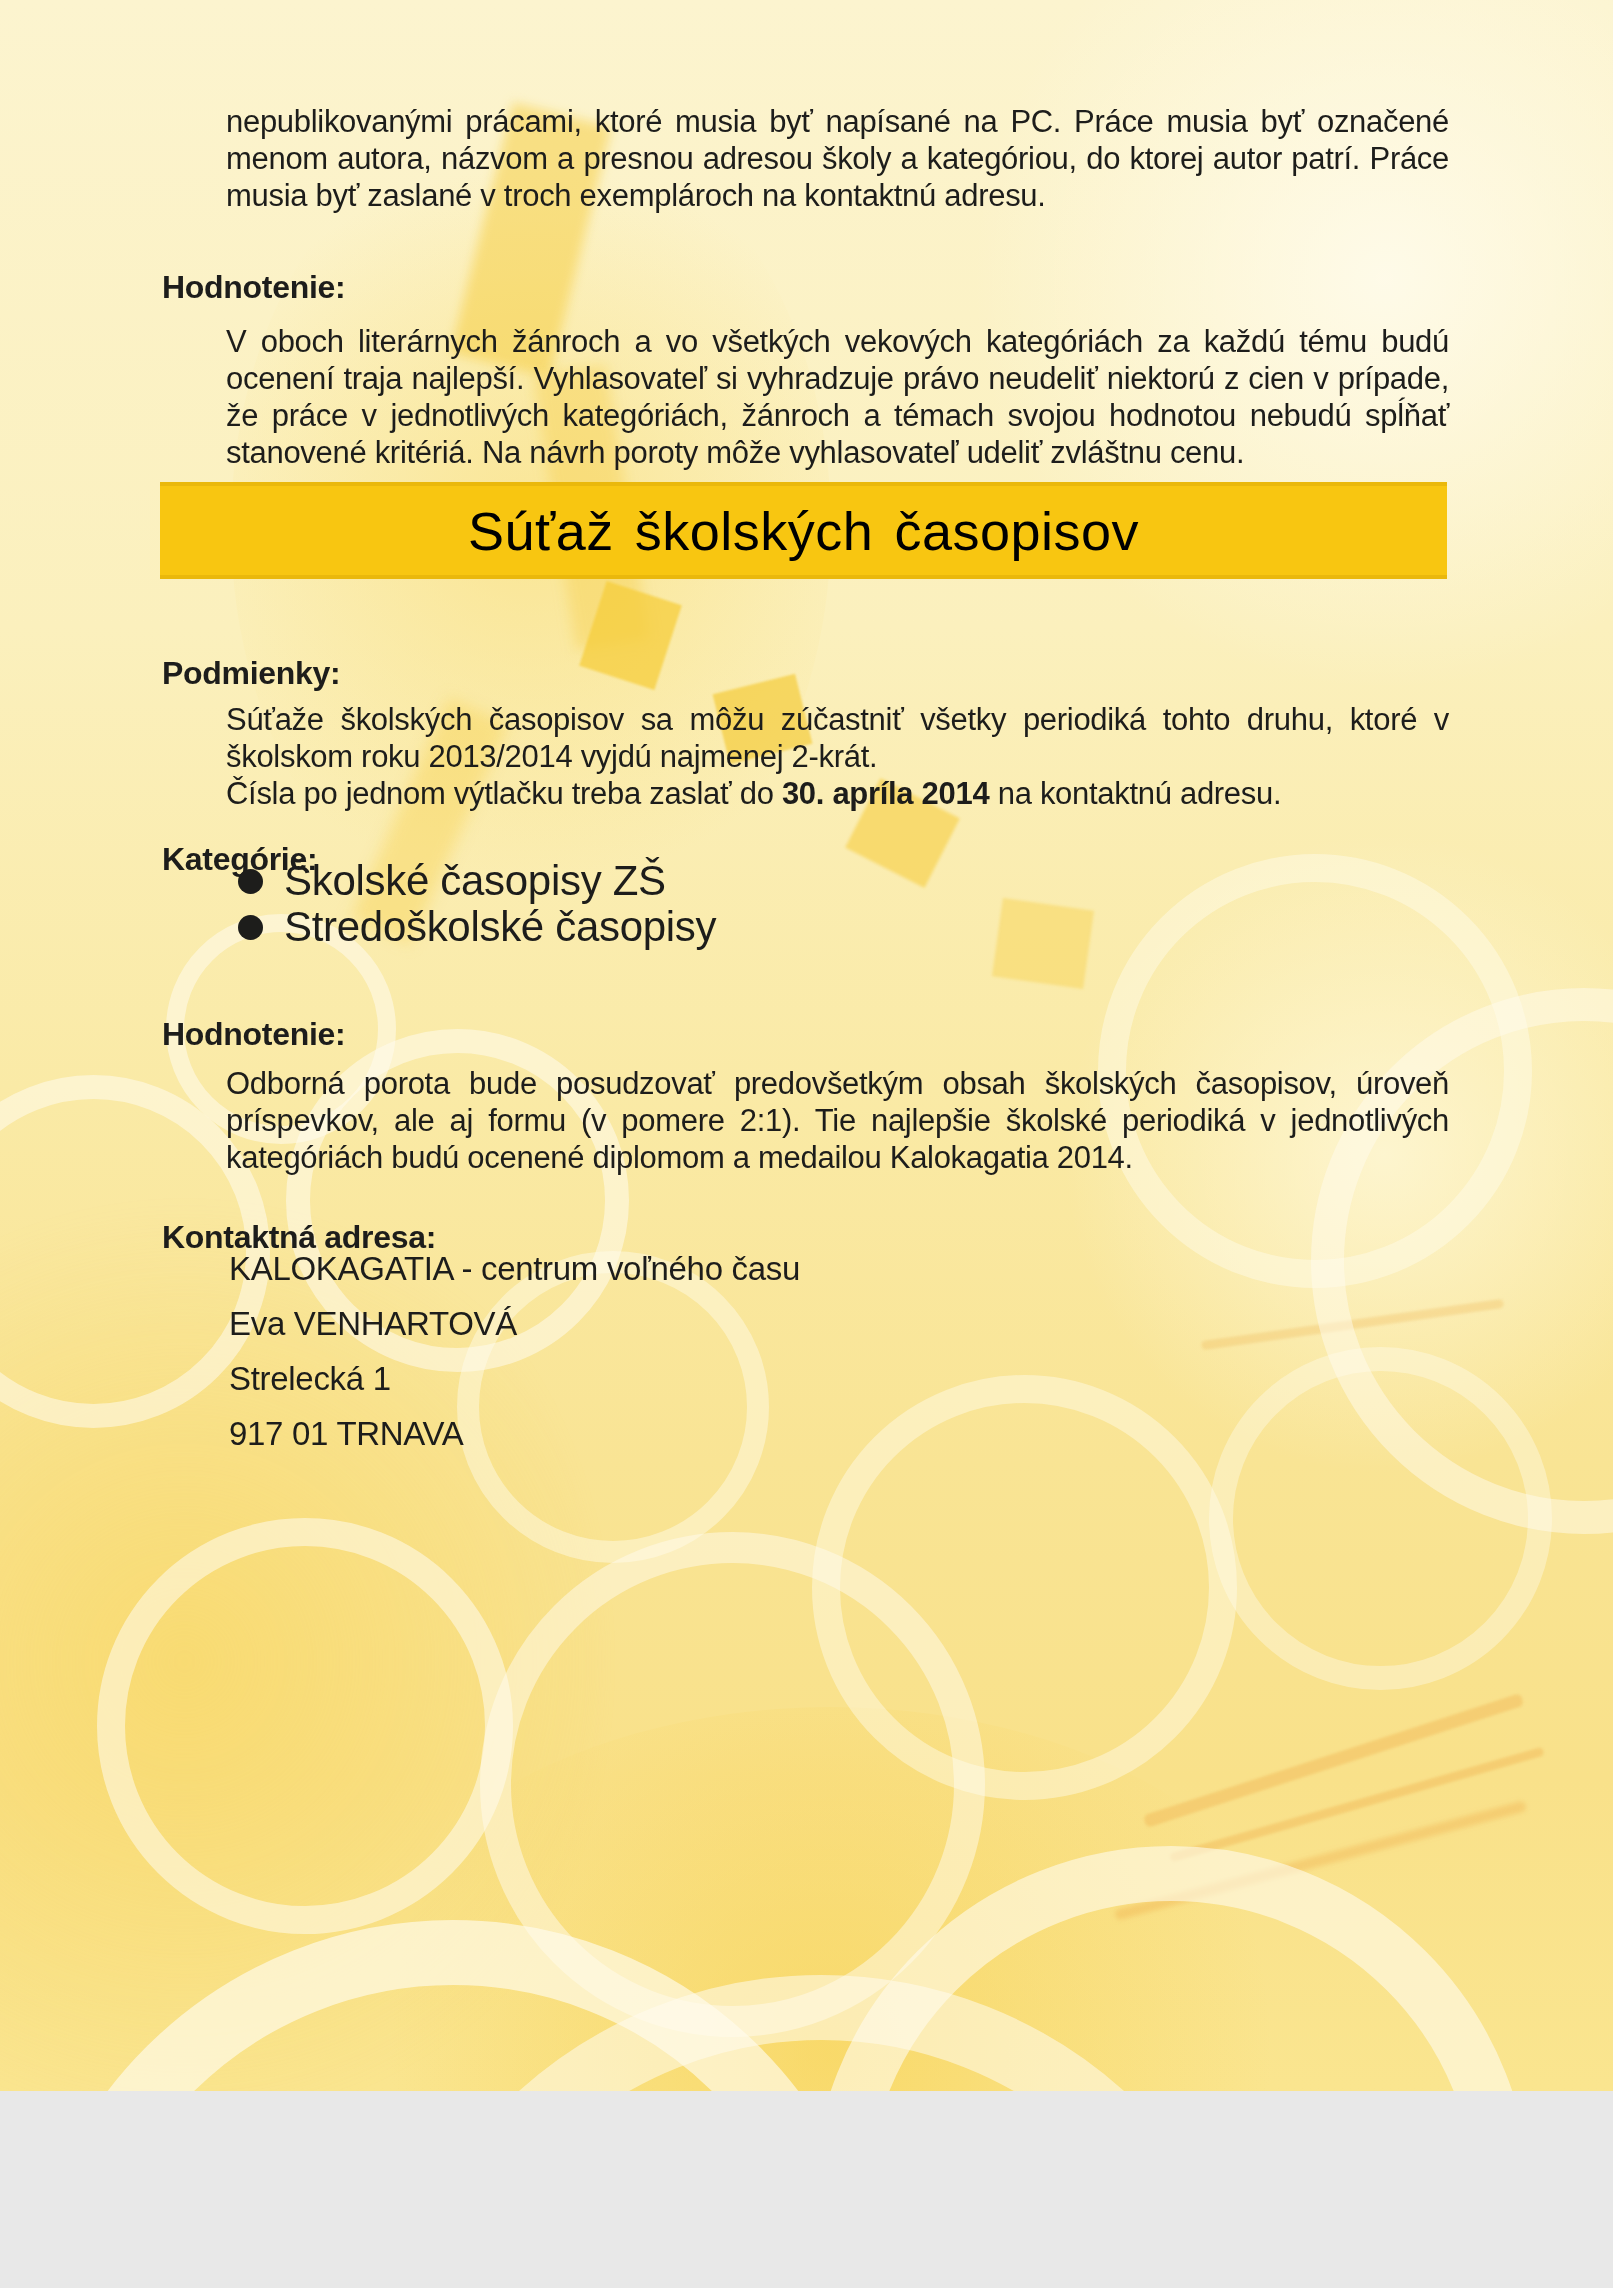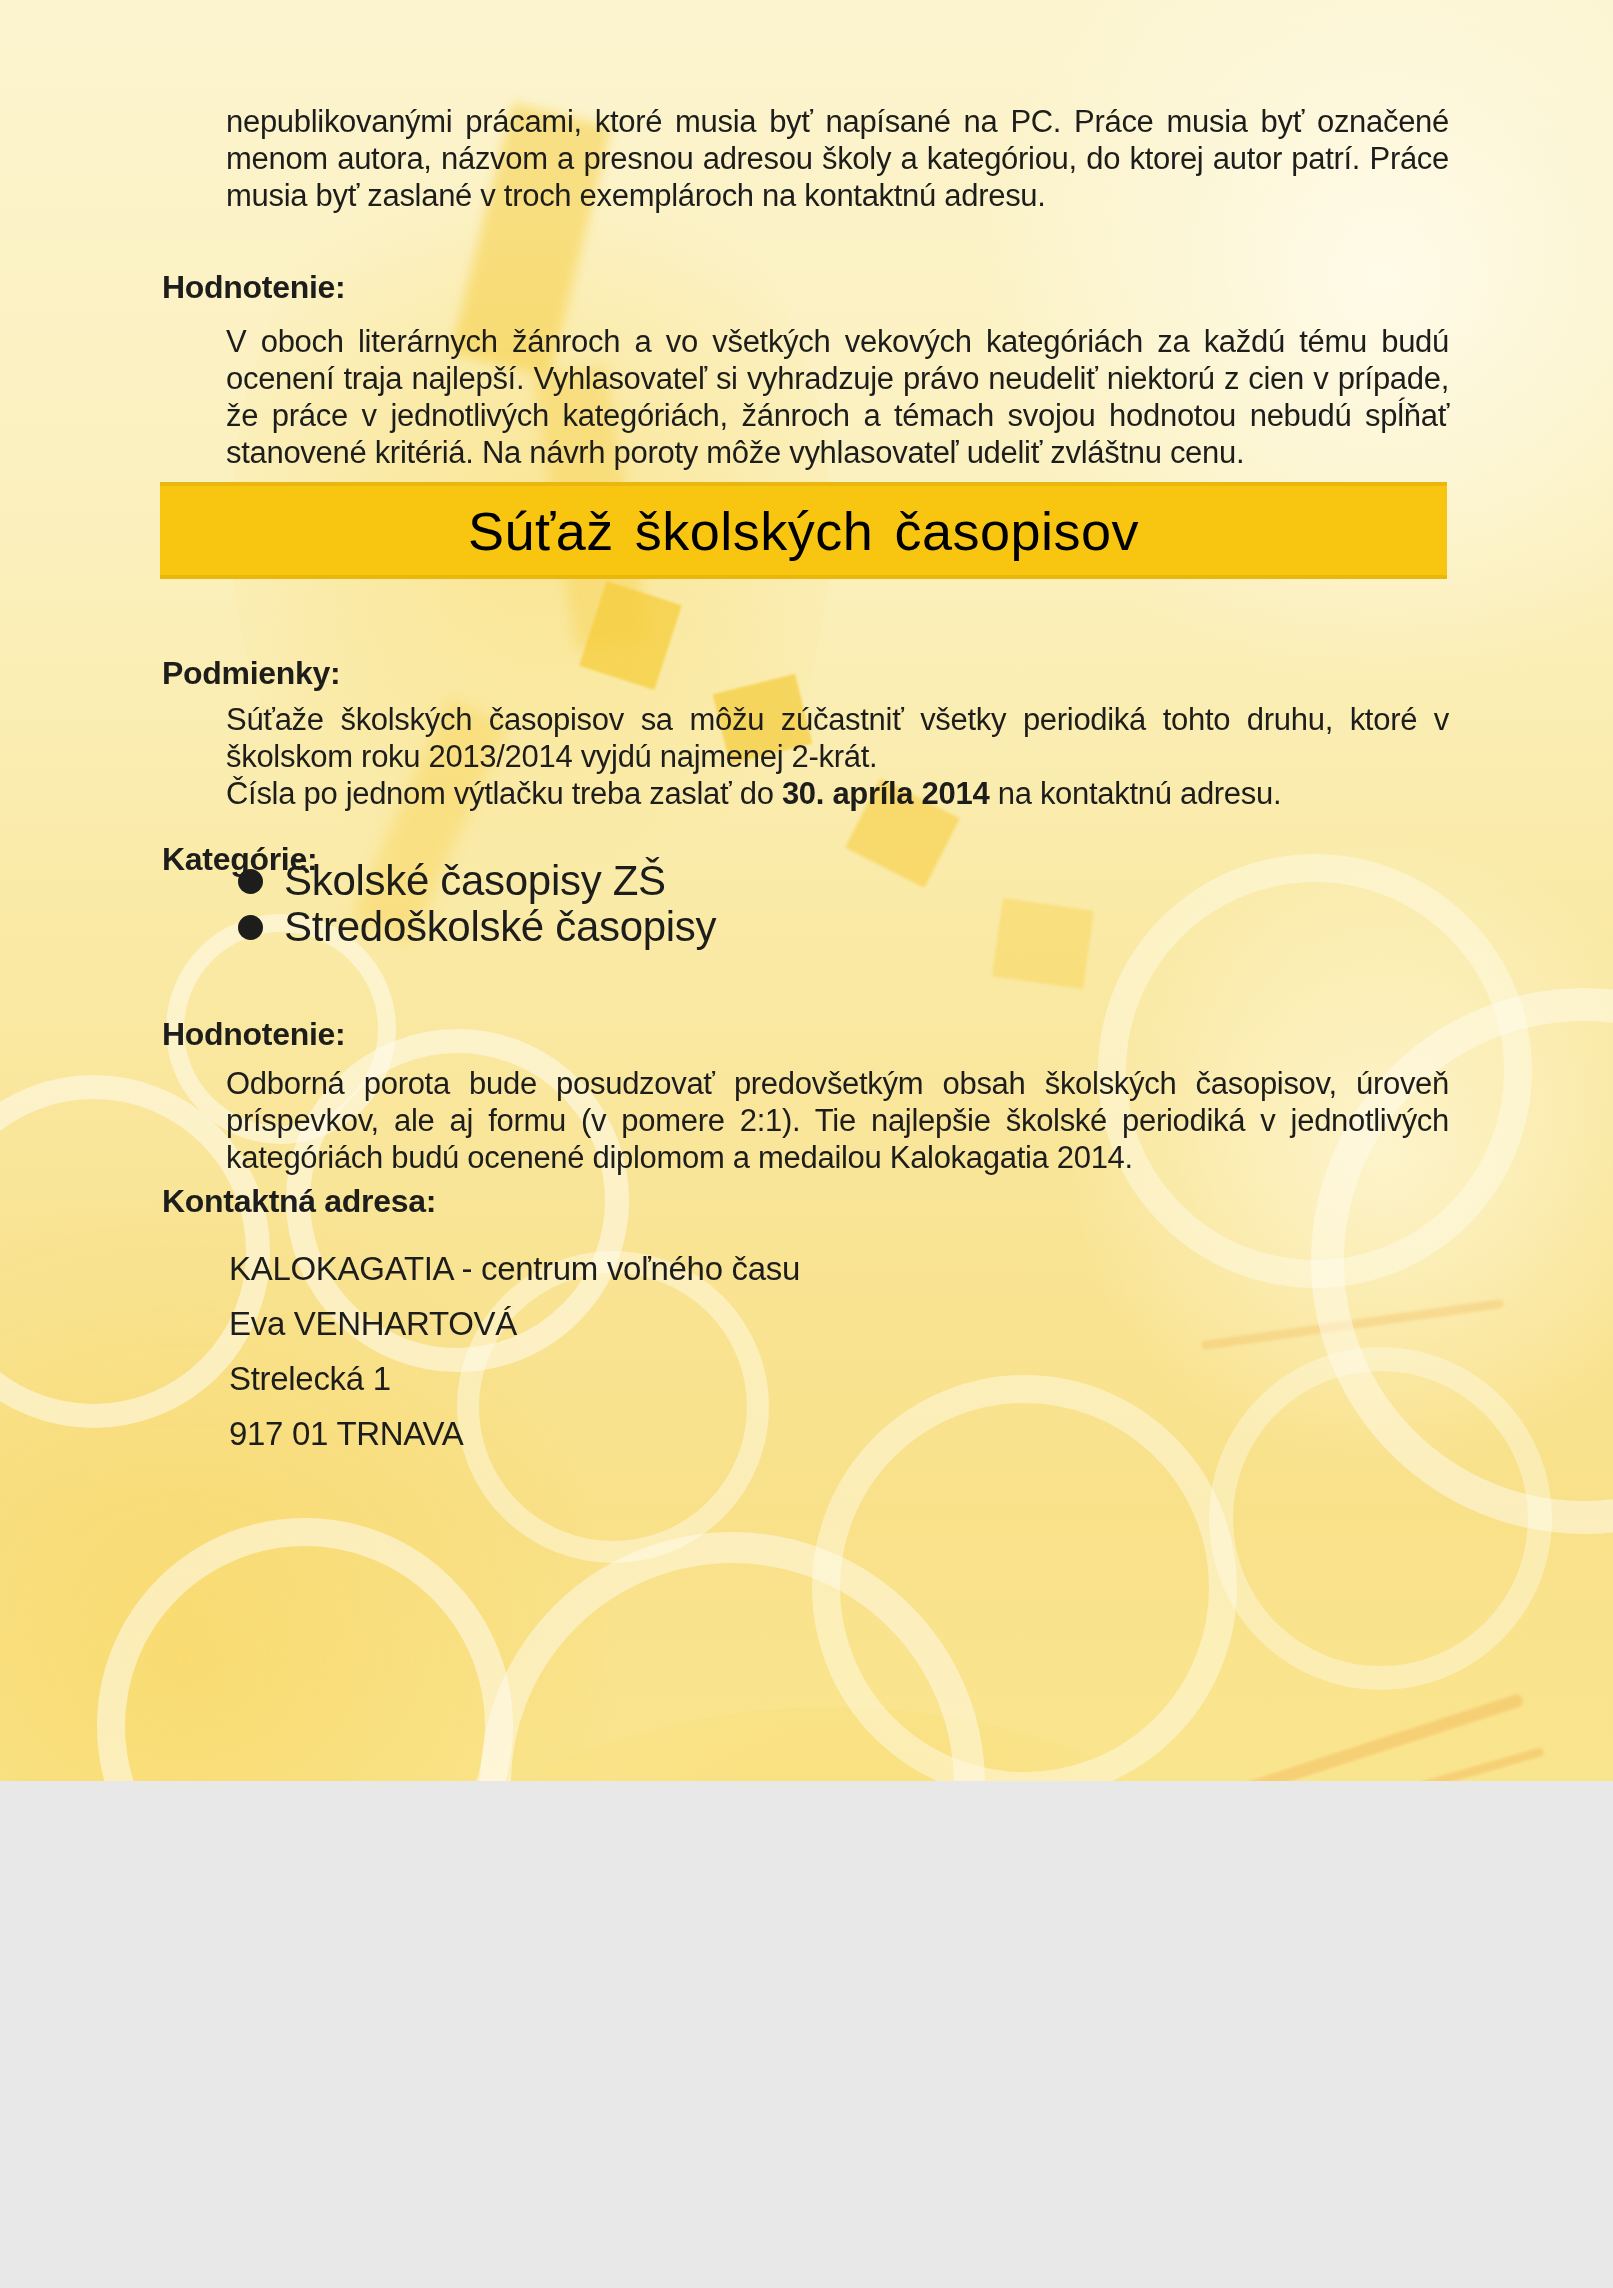--- a/index.html
+++ b/index.html
@@ -1,18 +1,18 @@
 <!DOCTYPE html>
 <html style="font-size:14.8px"><head>
 <meta charset="utf-8">
 <style>
   html,body{margin:0;padding:0;background:#e8e8e8;}
   .page{
     position:relative;
-    width:1613px;height:1781px;
+    width:1613px;height:2091px;
     overflow:hidden;
     font-family:"Liberation Sans","DejaVu Sans",sans-serif;
     color:#1d1d1b;
     background:linear-gradient(180deg,#fcf4cf 0%,#fbf0bd 30%,#faeaa6 52%,#f9e494 70%,#f9e18a 85%,#fae58f 100%);
   }
   
   .bg{position:absolute;inset:0;pointer-events:none;}
   .blob{position:absolute;border-radius:50%;}
   .blob.b1{left:969px;top:-138px;width:831px;height:831px;background:radial-gradient(circle,rgba(255,252,238,.85) 0%,rgba(255,252,238,0) 70%);}
   .blob.b2{left:-231px;top:1154px;width:831px;height:1015px;background:radial-gradient(circle,rgba(248,213,92,.55) 0%,rgba(248,213,92,0) 70%);filter:blur(9.2px);}
@@ -146,21 +146,21 @@
       <div class="bullet-row">
         <span class="bullet-dot"></span>
         <span class="bullet-label">Stredoškolské časopisy</span>
       </div>
     </div>
 
     <h2 class="heading" style="top:989px;">Hodnotenie:</h2>
 
     <p class="para" style="top:1034px;">Odborná porota bude posudzovať predovšetkým obsah školských časopisov, úroveň príspevkov, ale aj formu (v pomere 2:1). Tie najlepšie školské periodiká v jednotlivých kategóriách budú  ocenené diplomom a medailou Kalokagatia 2014.</p>
 
-    <h2 class="heading" style="top:1156px;">Kontaktná adresa:</h2>
+    <h2 class="heading" style="top:1192px;">Kontaktná adresa:</h2>
 
     <div class="address">
       <div>KALOKAGATIA - centrum voľného času</div>
       <div>Eva VENHARTOVÁ</div>
       <div>Strelecká 1</div>
       <div>917 01 TRNAVA</div>
     </div>
 
   </div>
 </div>

